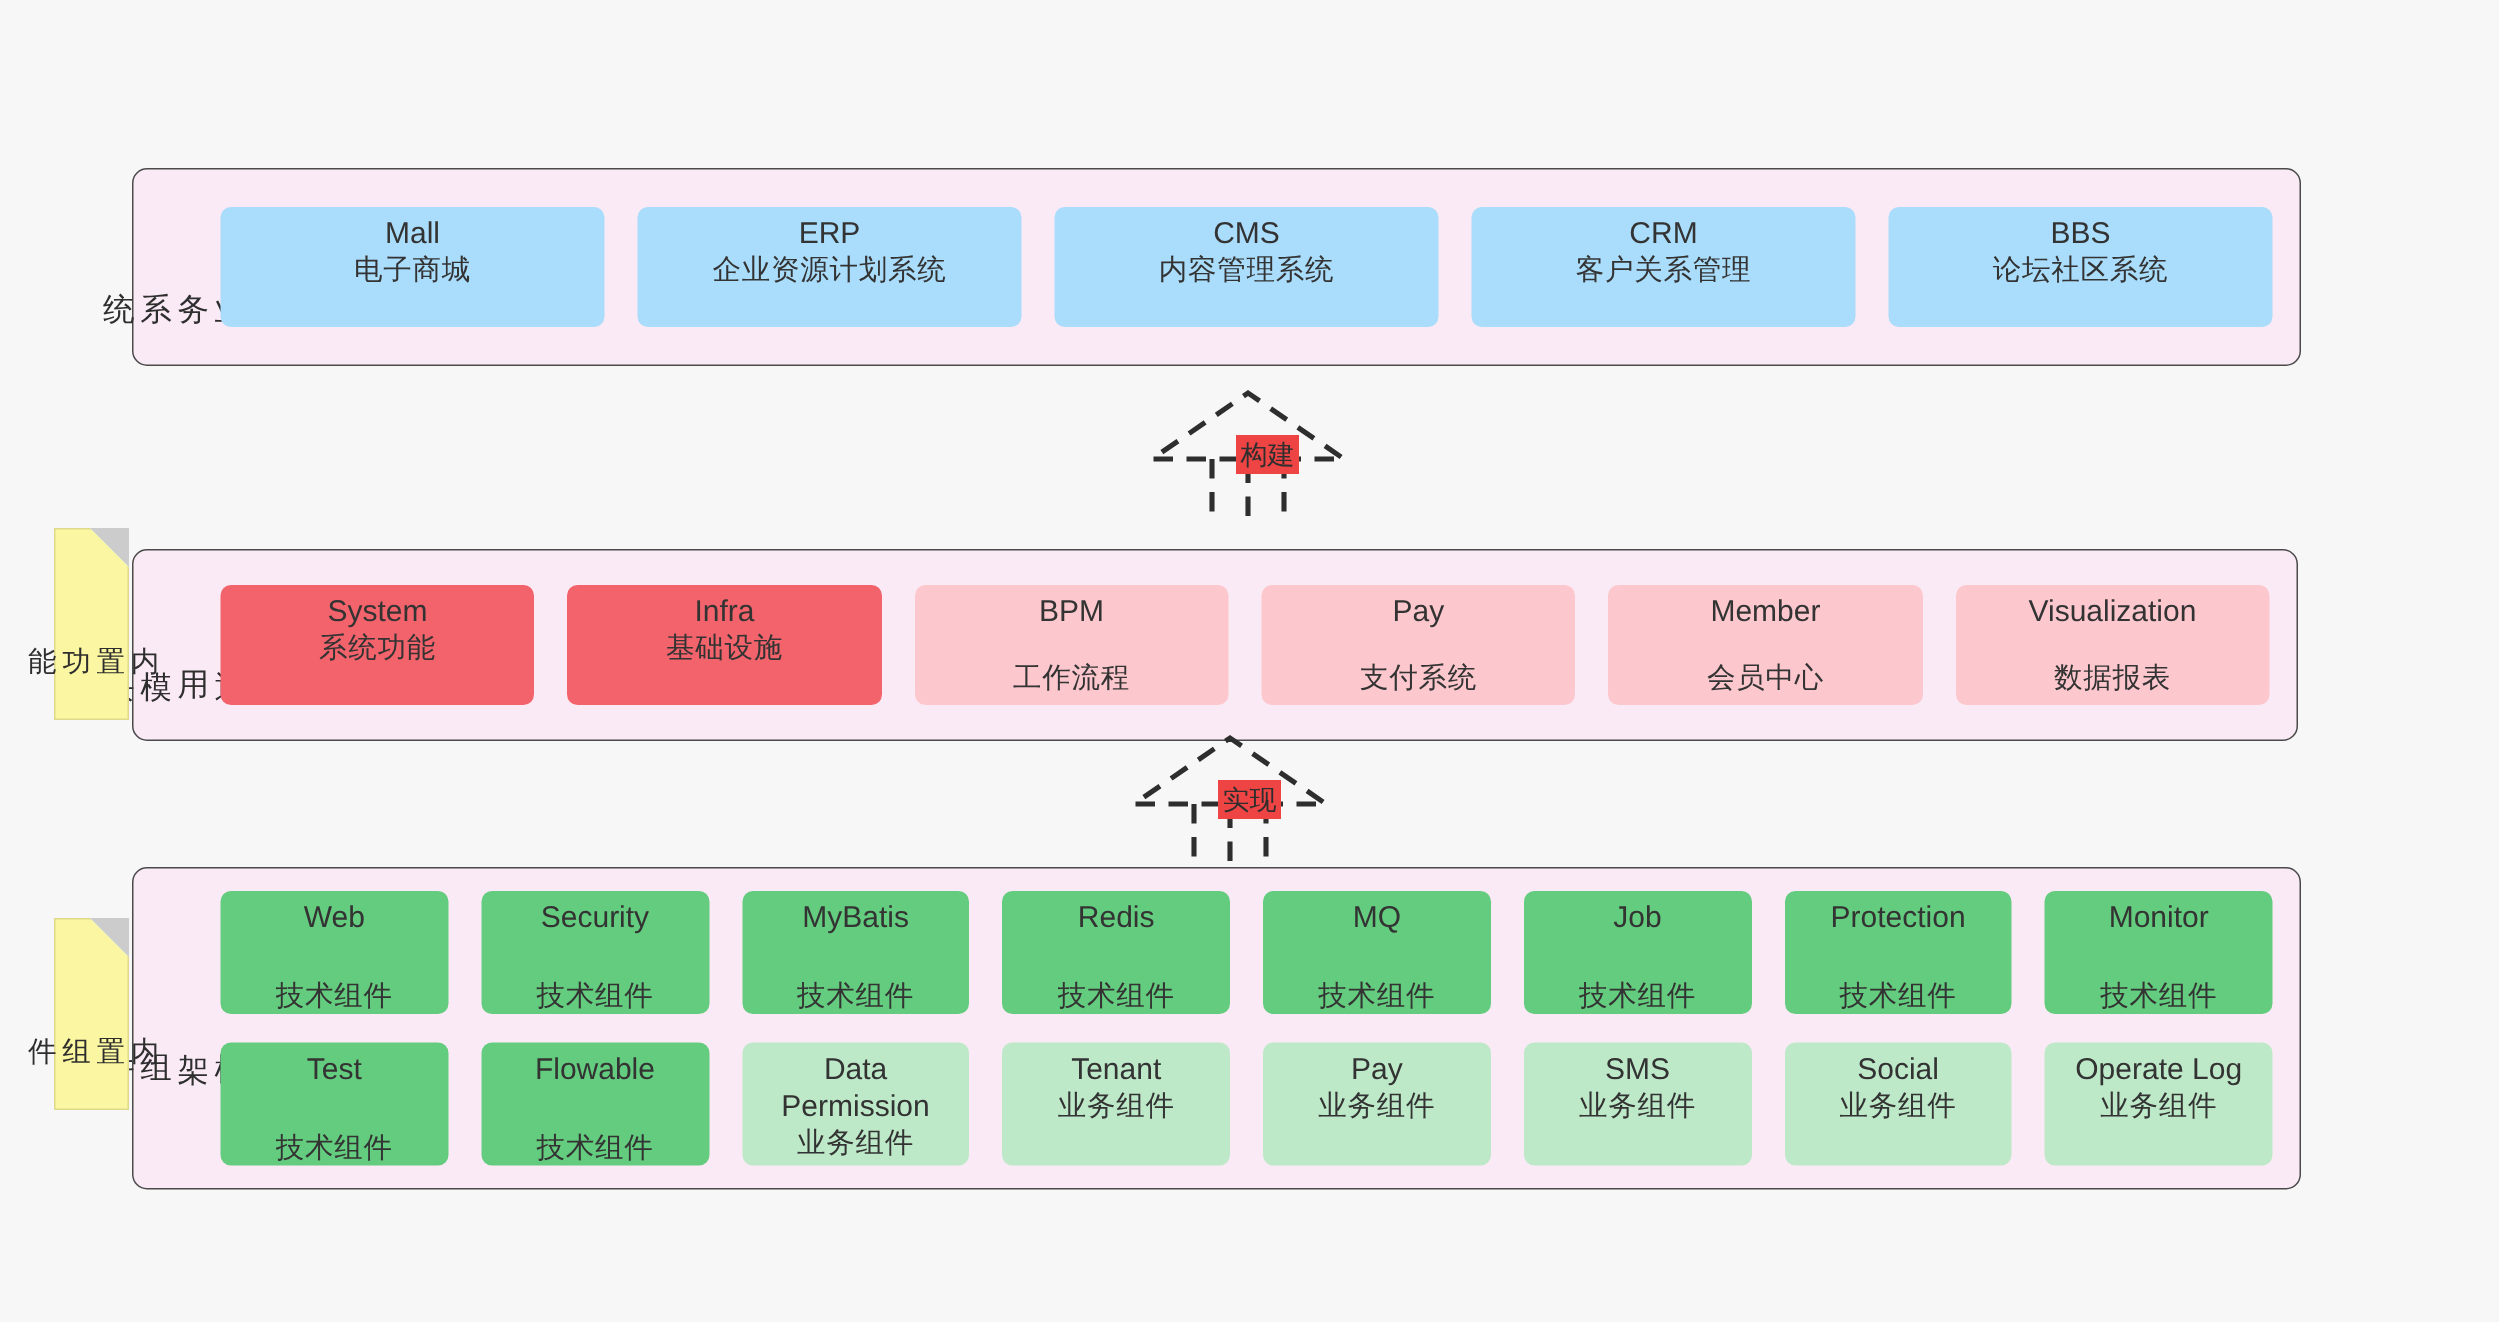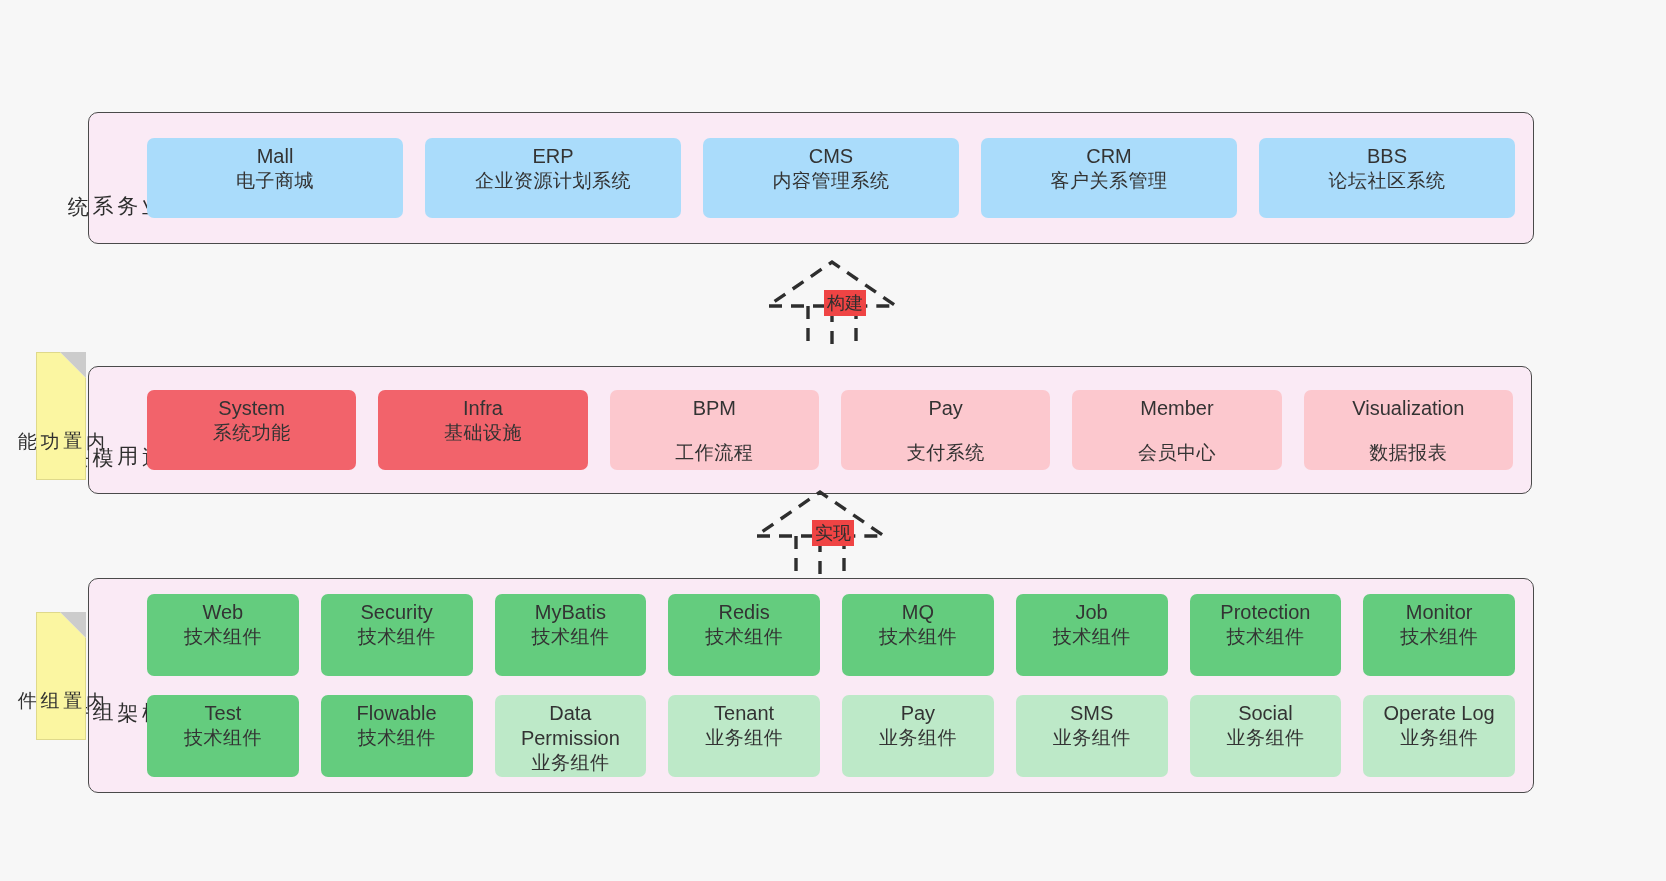--- a/index.html
+++ b/index.html
@@ -89,21 +89,21 @@
     font-size: 19px;
     color: #333333;
     letter-spacing: 0.5px;
   }
 
   .h-biz   { height: 80px; background: #aadcfb; }
   .h-mod   { height: 80px; }
   .mod-strong { background: #f2636b; }
   .mod-light  { background: #fcc8ce; gap: 20px; }
   .h-comp  { height: 82px; }
-  .comp-tech { background: #64cc7e; }
+  .comp-tech { background: #64cc7e; gap: 28px; }
   .comp-biz  { background: #bde9c8; }
 
   
   .sticky {
     position: absolute;
     width: 50px;
     background: #fbf6a1;
     border: 1px solid #dfd98b;
     box-sizing: border-box;
     display: flex;

